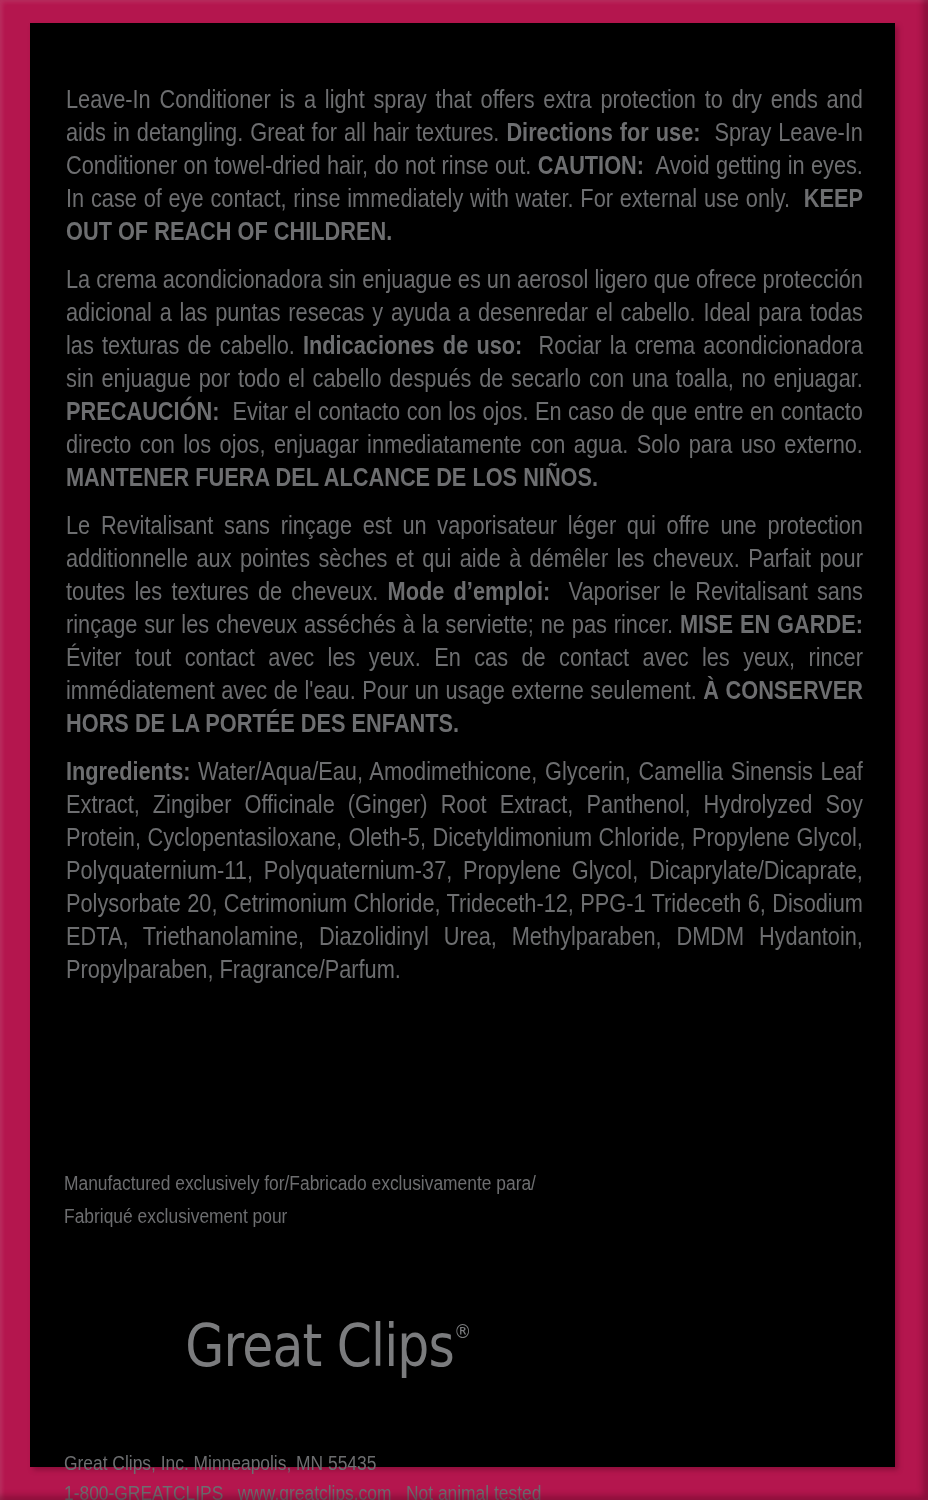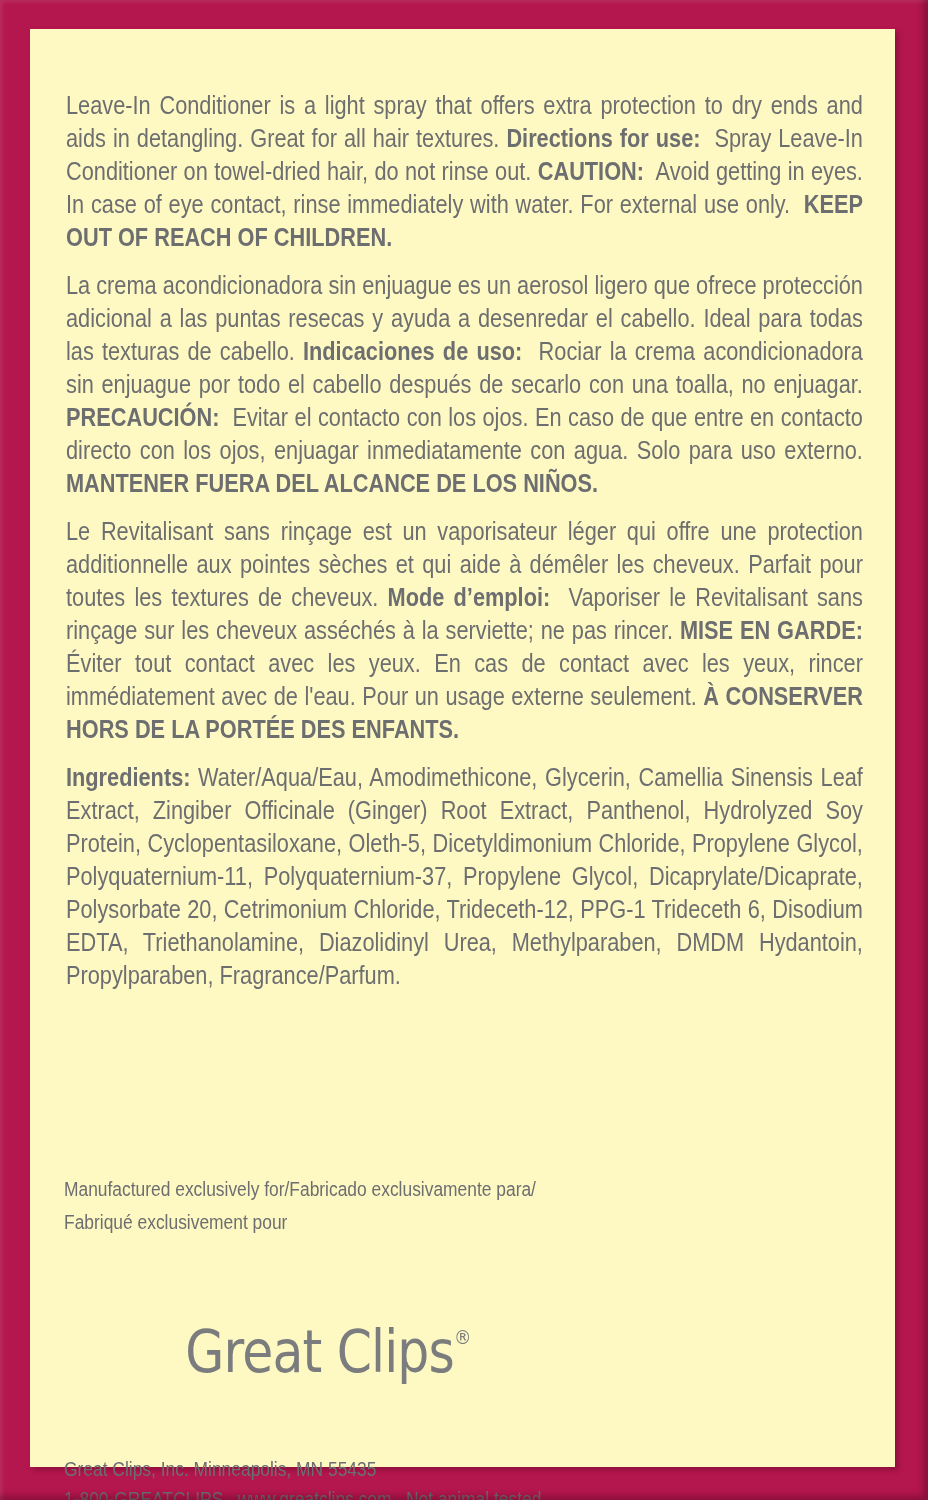--- a/index.html
+++ b/index.html
@@ -13,23 +13,22 @@
   
   .label::after{
     content:"";
     position:absolute;inset:0;
     box-shadow:inset -5px -4px 6px rgba(60,0,20,.35), inset 2px 2px 4px rgba(255,255,255,.12);
     pointer-events:none;
   }
   .panel{
     position:absolute;
     left:30px;top:23px;right:33px;bottom:33px;
-    background:#fef9c3;
+    background:#000000;
     box-shadow:3px 3px 5px rgba(70,0,25,.35);
-    margin-top:6px;
   }
   
   .body-text{
     position:absolute;
     left:36px;top:60px;
     width:916px;
     transform:scaleX(0.87);
     transform-origin:0 0;
   }
   .body-text p{

